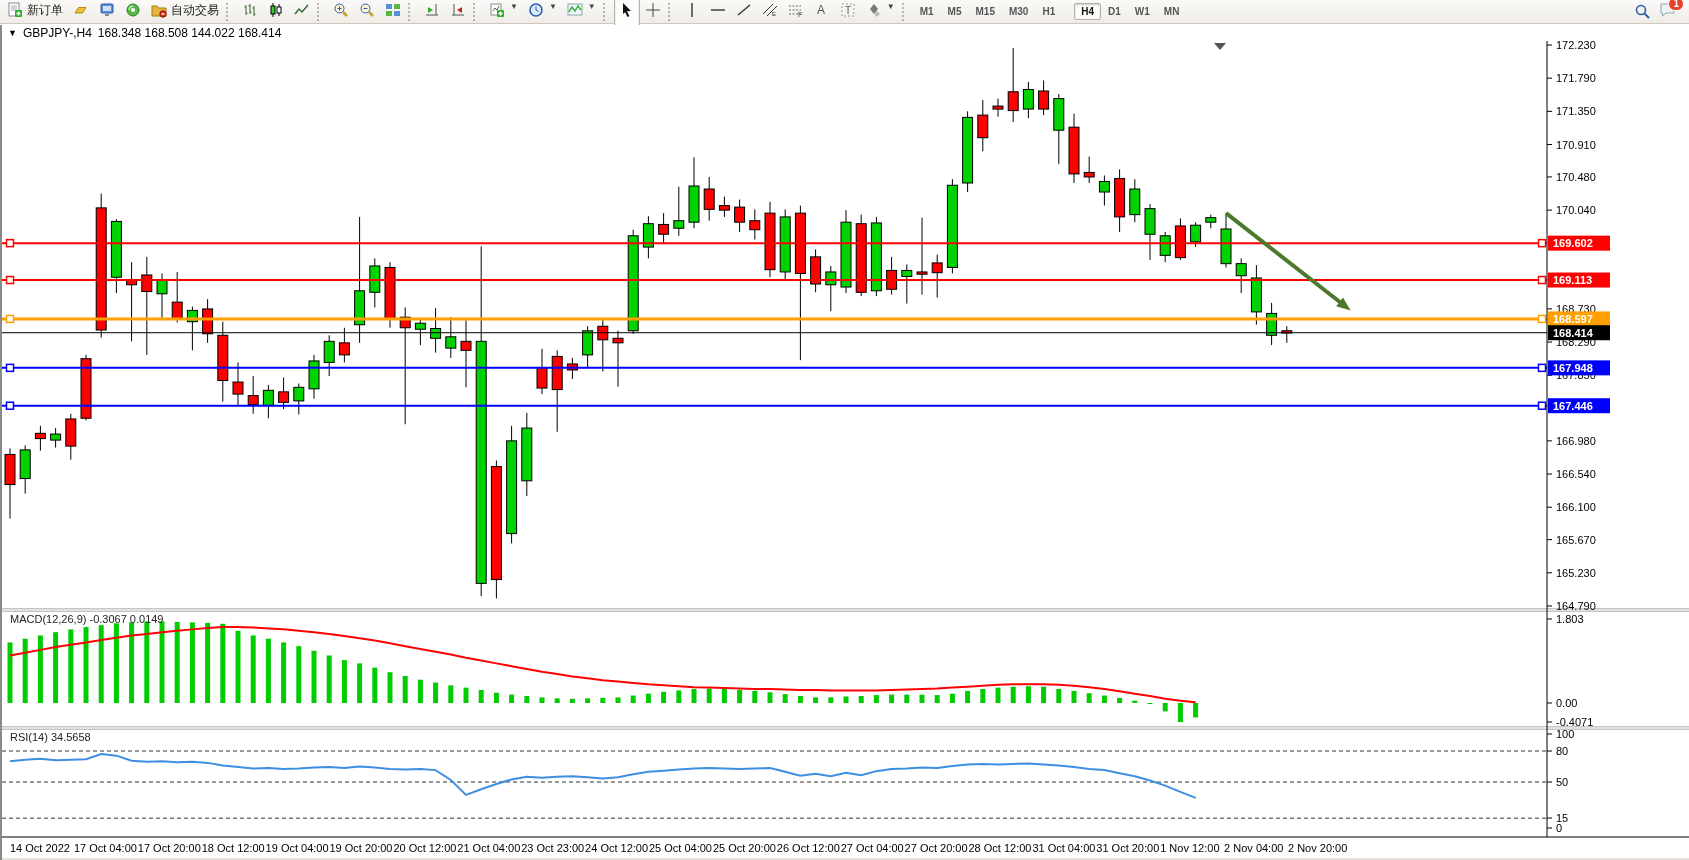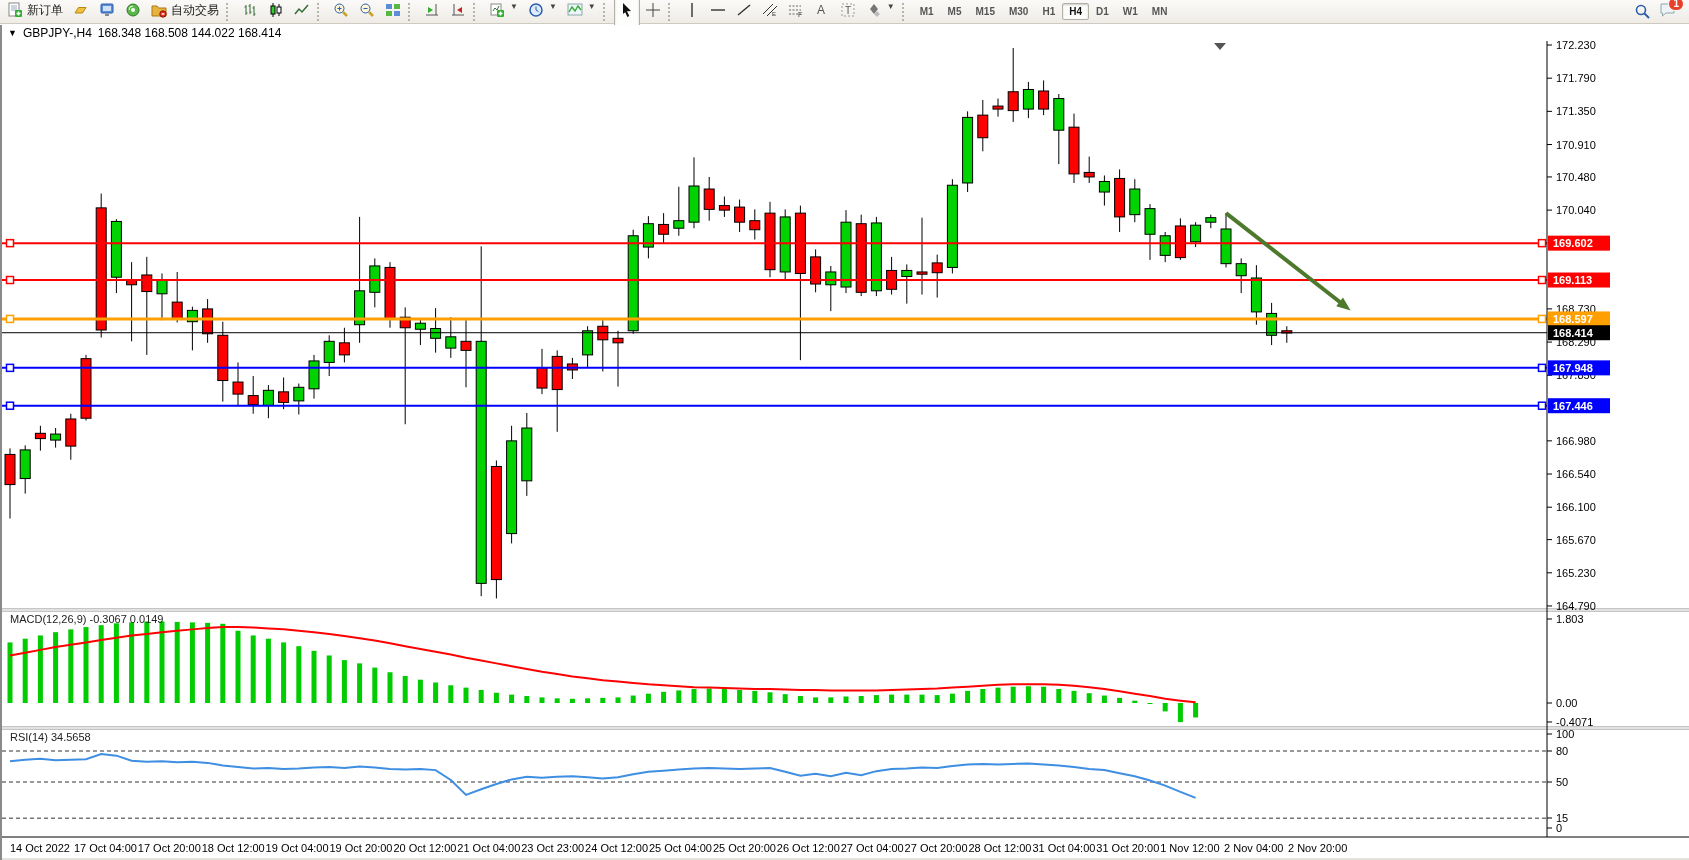--- a/index.html
+++ b/index.html
@@ -5,21 +5,21 @@
   html,body{margin:0;padding:0;background:#e8e8e8;}
   body{width:1689px;height:860px;overflow:hidden;font-family:"Liberation Sans",sans-serif;position:relative;}
   #app{position:absolute;inset:0;background:#ffffff;}
   
   #toolbar{position:absolute;left:0;top:0;width:1689px;height:24px;background:linear-gradient(#fbfaf8,#efece7);border-bottom:1px solid #cfcabf;display:flex;align-items:center;padding:0 2px;box-sizing:border-box;}
   .tb-btn{display:flex;align-items:flex-start;gap:4px;padding:11px 4px;height:20px;border:1px solid transparent;border-radius:2px;font-size:12px;color:#222;white-space:nowrap;}
   .tb-btn.pressed{background:#fdfdfb;border:1px solid #b5b0a6;box-shadow:inset 0 1px 2px rgba(0,0,0,.18);}
   .tb-sep{width:7px;height:18px;margin:0 2px;border-left:2px dotted #b9b4aa;}
   .caret{font-size:8px;color:#444;margin-left:1px;}
   .tf-btn{font-size:10px;font-weight:bold;color:#555;padding:2px 6px;border:1px solid transparent;border-radius:2px;}
-  .tf-btn.active{background:#fdfdfb;border:1px solid #b5b0a6;box-shadow:inset 0 1px 2px rgba(0,0,0,.2);color:#111;}
+  .tf-btn.active{background:#fdfdfb;border:1px solid #b5b0a6;box-shadow:inset 0 1px 2px rgba(0,0,0,.2);color:#111;margin-left:12px;}
   #tb-right{margin-left:auto;display:flex;align-items:center;gap:8px;padding-right:10px;}
   .badge{position:absolute;top:-5px;right:-7px;background:#e8402a;color:#fff;border-radius:8px;font-size:10px;font-weight:bold;padding:0 4px;line-height:12px;border:1px solid #fff;}
   .chat-wrap{position:relative;}
   
   #chart-header{position:absolute;left:0;top:25px;width:1689px;height:16px;background:#fff;border-left:2px solid #8a8a8a;box-sizing:border-box;font-size:12px;color:#000;display:flex;align-items:center;gap:6px;padding-left:6px;}
   #chart-header .tri{font-size:9px;color:#000;}
   
   #chart-svg{position:absolute;left:0;top:41px;border-left:2px solid #8a8a8a;box-sizing:border-box;background:#fff;}
   svg text{font-family:"Liberation Sans",sans-serif;}
   .icon{display:inline-block;line-height:0;}

